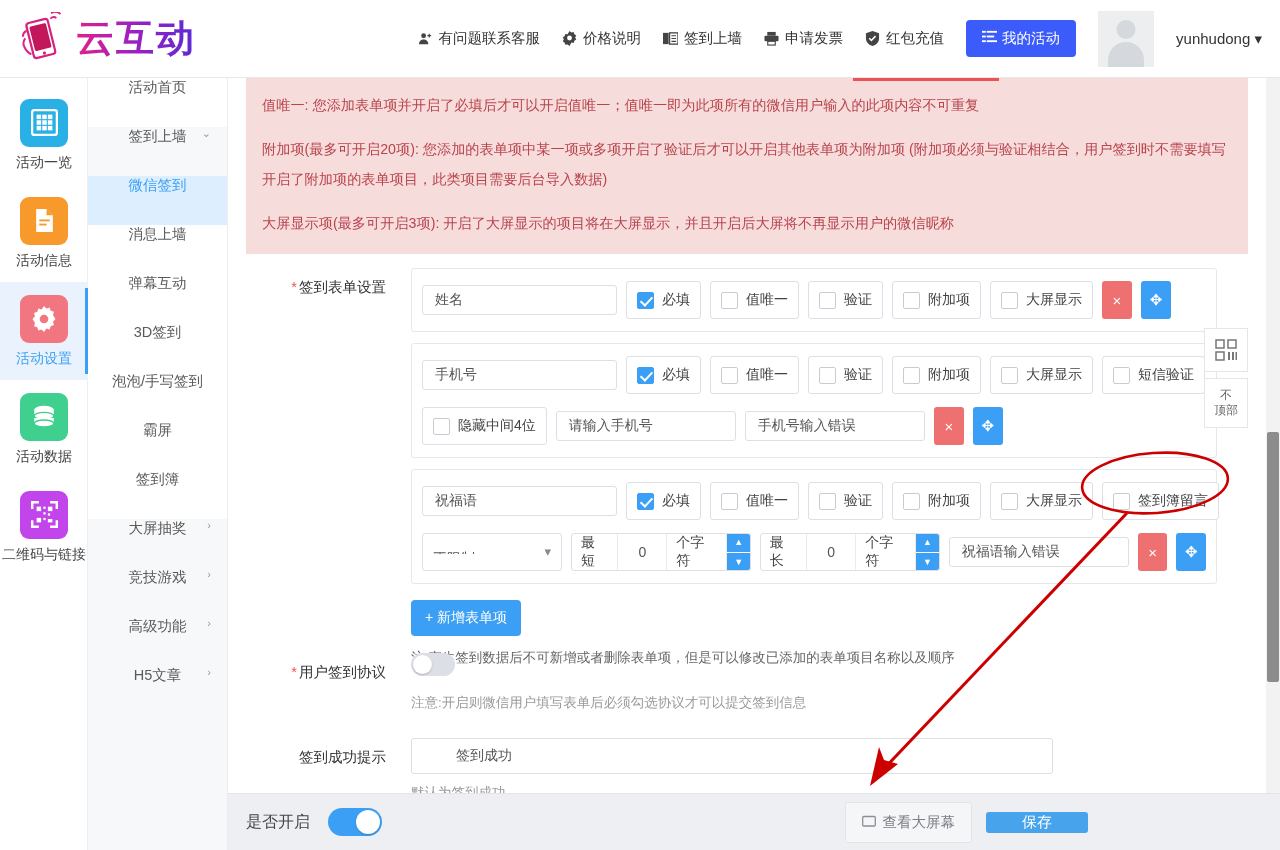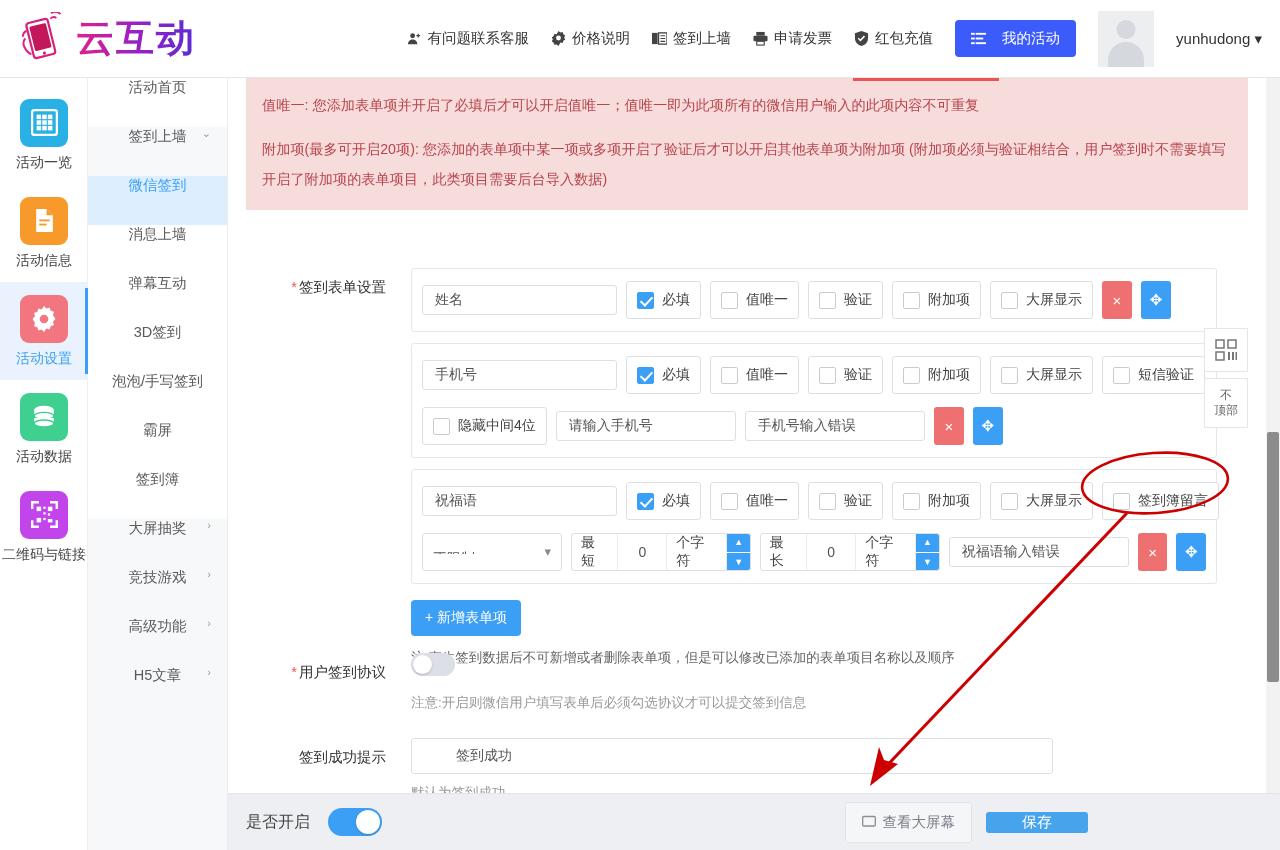--- a/index.html
+++ b/index.html
@@ -22,21 +22,21 @@
     font-size:38px; font-weight:bold; letter-spacing:2px; margin-left:6px;
     background:linear-gradient(90deg,#e0218a 0%,#a020c0 45%,#5b2bd6 100%);
     -webkit-background-clip:text; background-clip:text; color:transparent;
     font-family:"DejaVu Sans","Liberation Sans",sans-serif;
   }
   #header-nav { margin-left:auto; display:flex; align-items:center; gap:22px; padding-right:18px; }
   .hnav-item { display:flex; align-items:center; gap:6px; font-size:14.5px; color:#333; cursor:pointer; white-space:nowrap; }
   .hnav-ico { width:15px; height:15px; display:inline-block; fill:#444; }
   .hnav-btn {
     background:#3b5bfa; color:#fff; border-radius:4px; padding:9px 16px;
-    display:flex; align-items:center; gap:16px; font-size:14.5px; cursor:pointer;
+    display:flex; align-items:flex-start; gap:5px; font-size:14.5px; cursor:pointer;
   }
   .hnav-btn svg { fill:#fff; }
   .avatar { width:56px; height:56px; background:#eceef0; overflow:hidden; position:relative; }
   .avatar .head { position:absolute; left:50%; top:9px; transform:translateX(-50%); width:19px; height:19px; border-radius:50%; background:#d5d8dc; }
   .avatar .body { position:absolute; left:50%; bottom:0; transform:translateX(-50%); width:36px; height:25px; border-radius:18px 18px 0 0; background:#d5d8dc; }
   .username { font-size:15px; color:#333; cursor:pointer; }
 
   
   #rail {
     position:absolute; left:0; top:78px; width:88px; height:772px;
@@ -359,20 +359,21 @@
     </div>
 </div>
 
 <div id="main">
 
   <div id="redbar"></div>
 
   <div id="alert">
     <p>值唯一: 您添加表单项并开启了必填后才可以开启值唯一；值唯一即为此项所有的微信用户输入的此项内容不可重复</p>
     <p>附加项(最多可开启20项): 您添加的表单项中某一项或多项开启了验证后才可以开启其他表单项为附加项 (附加项必须与验证相结合，用户签到时不需要填写开启了附加项的表单项目，此类项目需要后台导入数据)</p>
+    <p>大屏显示项(最多可开启3项): 开启了大屏显示的项目将在大屏显示，并且开启后大屏将不再显示用户的微信昵称</p>
   </div>
 
   <div class="form-row" style="left:30px; top:190px;">
     <div class="form-label">
       <span class="star">*</span><span>签到表单设置</span>
     </div>
     <div style="margin-left:25px;">
 
       
       <div class="item-card">

